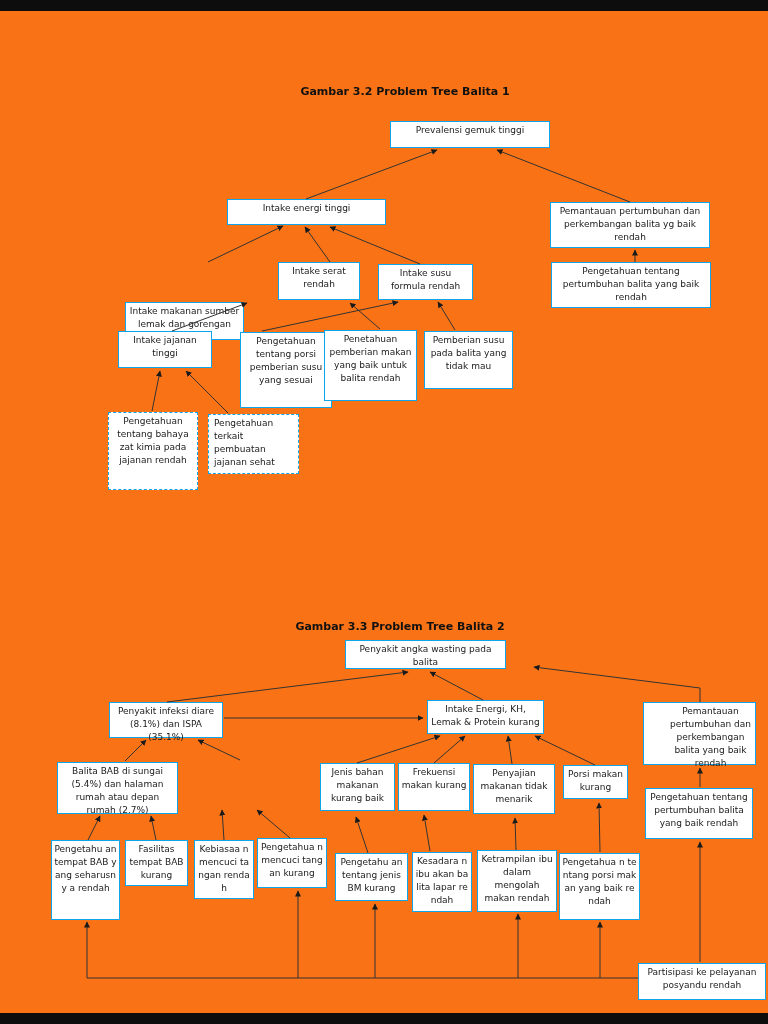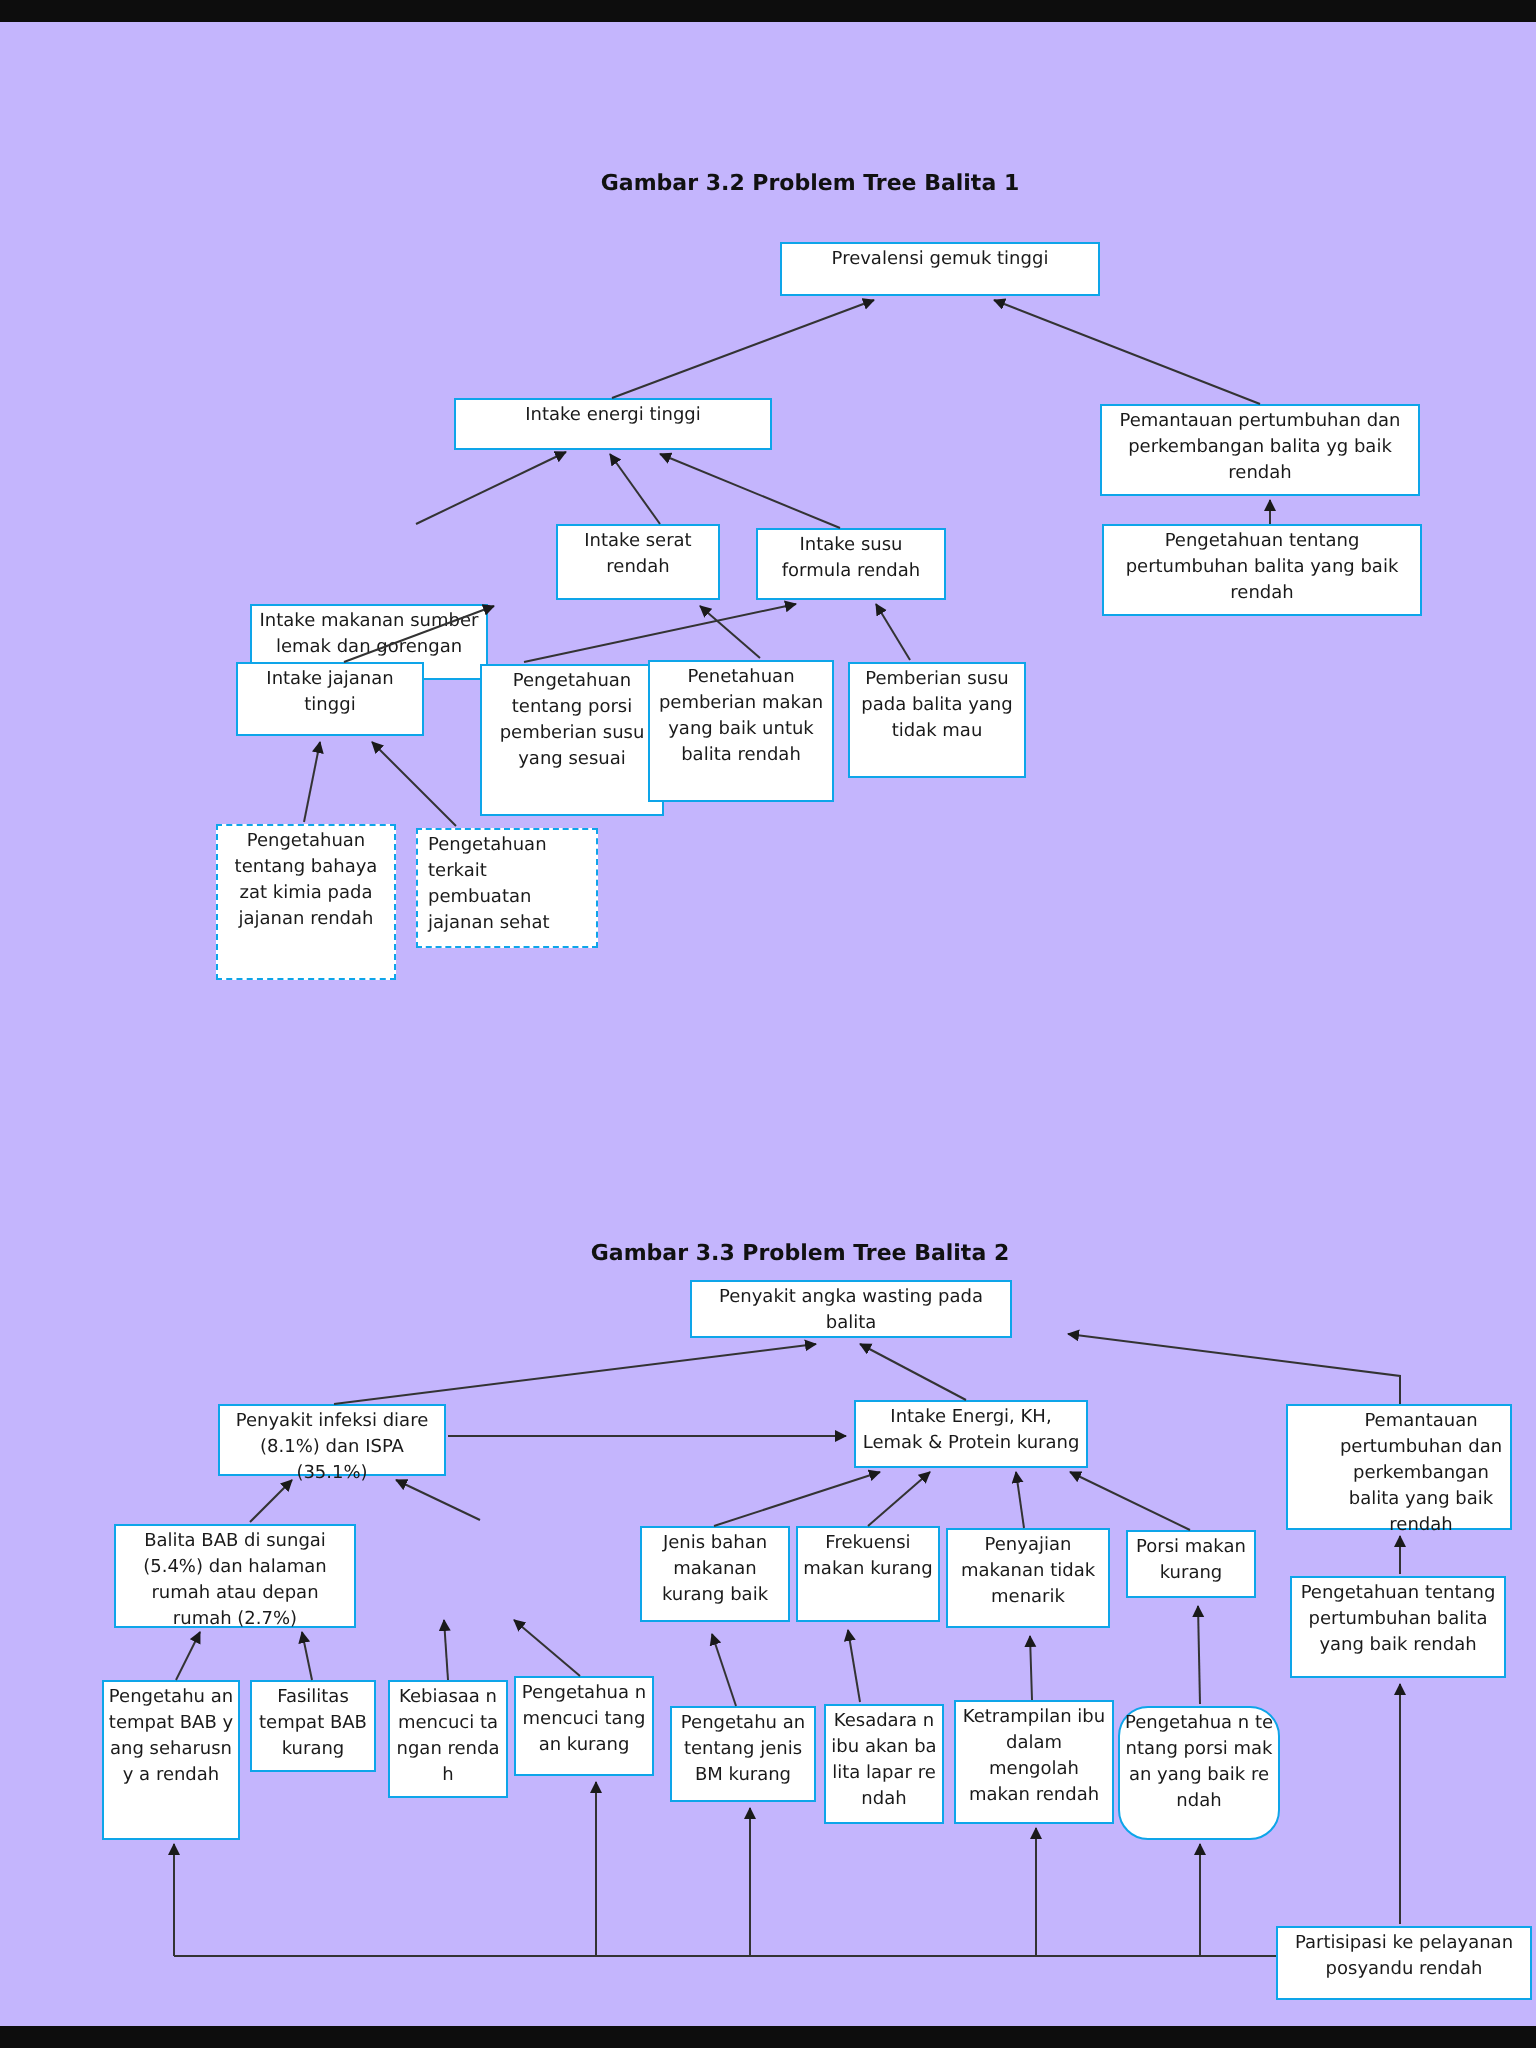--- a/index.html
+++ b/index.html
@@ -1,16 +1,16 @@
 <!DOCTYPE html>
 <html><head>
 <meta charset="utf-8">
 <style>
   html,body{margin:0;padding:0;background:#ffffff;}
-  #page{position:relative;width:768px;height:1024px;background:#c4b5fd;overflow:hidden;
+  #page{position:relative;width:768px;height:1024px;background:#f97316;overflow:hidden;
         font-family:"DejaVu Sans","Liberation Sans",sans-serif;color:#1a1a1a;}
   .bar{position:absolute;left:0;width:768px;height:11px;background:#0d0d0d;}
   .bar.top{top:0;} .bar.bottom{bottom:0;}
   .fig-title{position:absolute;font-weight:bold;font-size:11px;text-align:center;width:300px;color:#111;}
   .node{position:absolute;border:1px solid #0ea5e9;background:#ffffff;
         font-size:9px;line-height:13px;text-align:center;padding:2px 2px 0 2px;
         box-sizing:border-box;}
   .node.clip{overflow:hidden;}
   .node.dashed{border-style:dashed;}
   .node.thick{border-width:1.5px;}
@@ -84,21 +84,21 @@
   <div class="node thick ba" style="left:194px;top:840px;width:60px;height:59px;">Kebiasaa n mencuci tangan rendah</div>
 
   <div class="node thick ba" style="left:257px;top:838px;width:70px;height:50px;">Pengetahua n mencuci tangan kurang</div>
 
   <div class="node thick ba" style="left:335px;top:853px;width:73px;height:48px;">Pengetahu an tentang jenis BM kurang</div>
 
   <div class="node thick ba" style="left:412px;top:852px;width:60px;height:60px;">Kesadara n ibu akan balita lapar rendah</div>
 
   <div class="node thick" style="left:477px;top:850px;width:80px;height:62px;">Ketrampilan ibu dalam mengolah makan rendah</div>
 
-  <div class="node thick ba" style="left:559px;top:853px;width:81px;height:67px;border-radius:15px;">Pengetahua n tentang porsi makan yang baik rendah</div>
+  <div class="node thick ba" style="left:559px;top:853px;width:81px;height:67px;">Pengetahua n tentang porsi makan yang baik rendah</div>
 
   <div class="node thick" style="left:638px;top:963px;width:128px;height:37px;">Partisipasi ke pelayanan posyandu rendah</div>
 
   <svg class="wires" width="768" height="1024" viewBox="0 0 768 1024">
     <defs>
       <marker id="ah" markerWidth="7" markerHeight="7" refX="5.5" refY="3" orient="auto" markerUnits="userSpaceOnUse">
         <path d="M0,0 L6,3 L0,6 z" fill="#1a1a1a"></path>
       </marker>
     </defs>
     <g stroke="#333333" stroke-width="1" fill="none">

